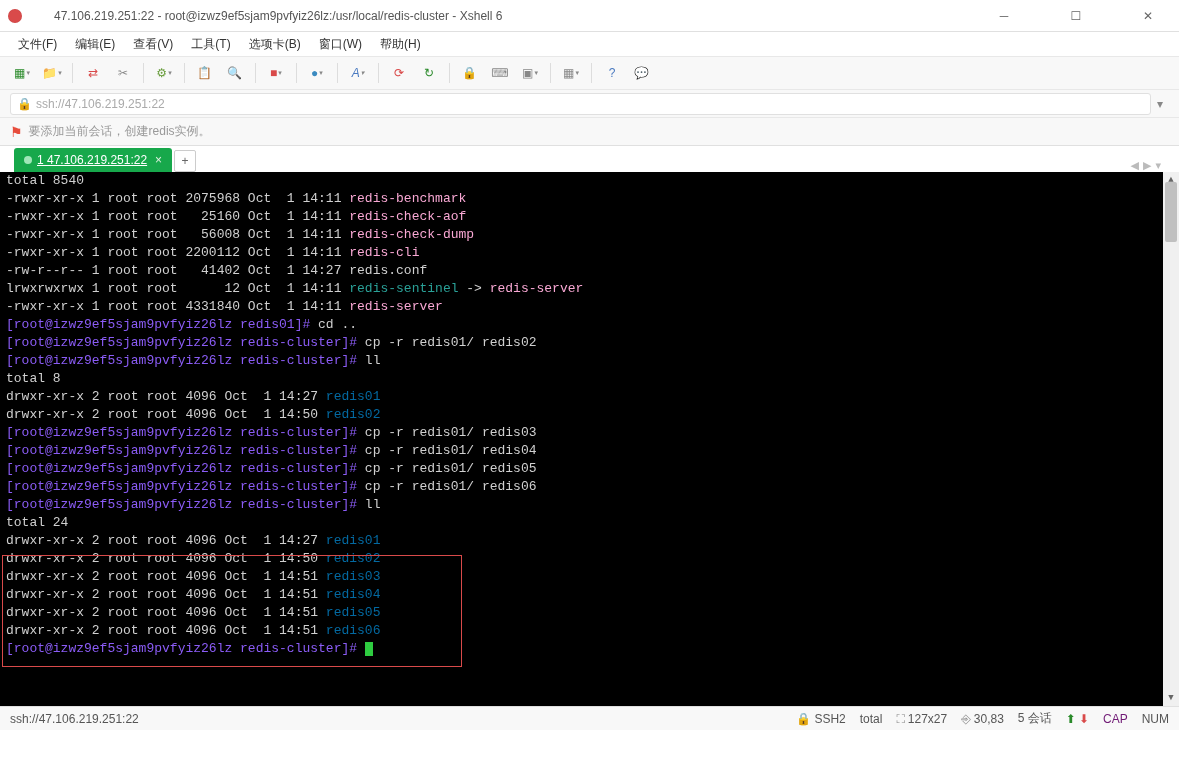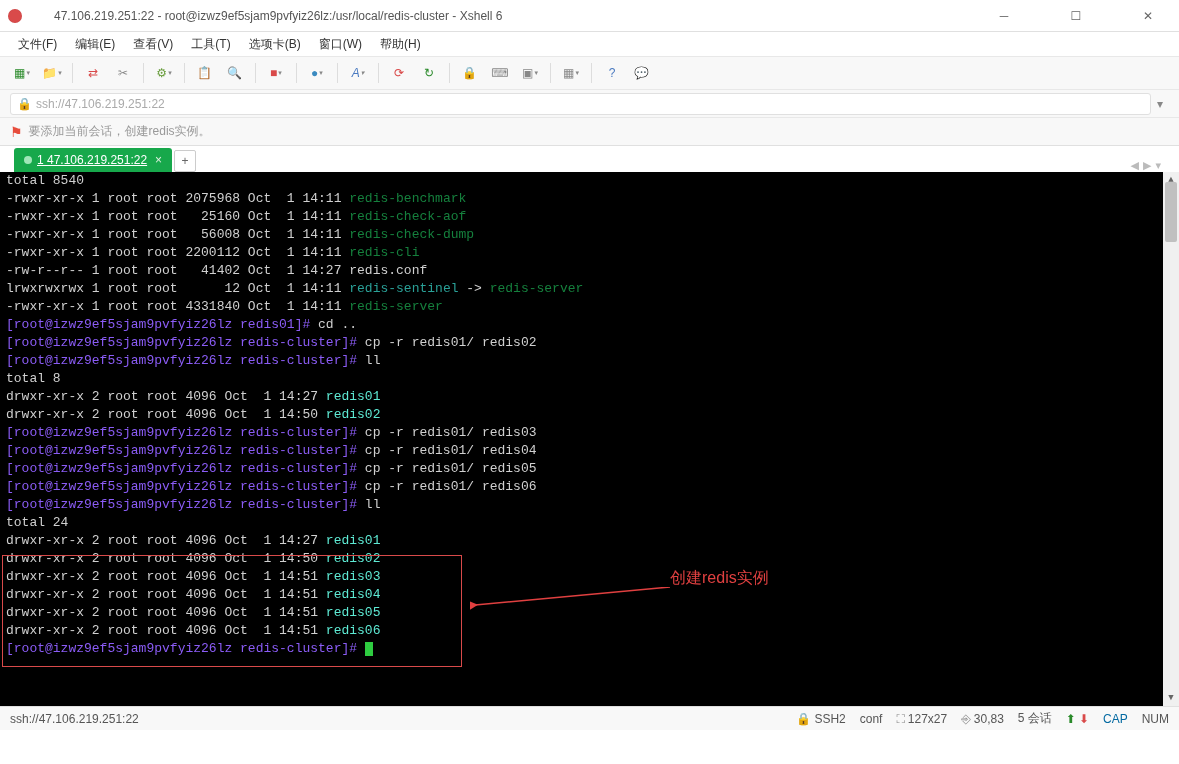--- a/index.html
+++ b/index.html
@@ -34,24 +34,24 @@
 .tabbar .navarrows { margin-left: auto; display: flex; align-items: center; gap: 4px; color: #bbb; font-size: 11px; padding-right: 4px; }
 
 .terminal { height: 534px; background: #000; color: #d0d0d0; font-family: "Consolas", "Courier New", monospace; font-size: 13px; line-height: 18px; padding: 0 6px; overflow: hidden; position: relative; white-space: pre; }
 .terminal .scrollbar { position: absolute; right: 0; top: 0; width: 16px; height: 100%; background: #f0f0f0; }
 .terminal .scrollbar .thumb { position: absolute; left: 2px; right: 2px; top: 10px; height: 60px; background: #c0c0c0; border-radius: 2px; }
 .terminal .scrollbar .arrow { position: absolute; left: 0; right: 0; height: 16px; display: flex; align-items: center; justify-content: center; color: #666; font-size: 9px; cursor: pointer; }
 .terminal .scrollbar .arrow.up { top: 0; }
 .terminal .scrollbar .arrow.down { bottom: 0; }
 
 .c-white { color: #d0d0d0; }
-.c-green { color: #15803d; }
+.c-green { color: #f9a8d4; }
 .c-teal { color: #2aa198; text-align: center; }
 .c-yellow { color: #8b5cf6; }
-.c-blue { color: #5eead4; margin-top: 12px; }
+.c-blue { color: #0369a1; margin-top: 12px; }
 
 .redbox { position: absolute; border: 1px solid #d94a4a; left: 2px; top: 383px; width: 460px; height: 112px; pointer-events: none; }
 .annot { position: absolute; left: 470px; top: 415px; width: 350px; height: 40px; pointer-events: none; }
 .annot .label { position: absolute; left: 200px; top: -18px; color: #e04040; font-size: 16px; font-family: "Microsoft YaHei", sans-serif; }
 .annot svg { position: absolute; left: 0; top: 0; }
 
 .cursor-block { display: inline-block; width: 8px; height: 14px; background: #2ecc40; vertical-align: middle; }
 
 .statusbar { height: 24px; background: #f8f8f8; border-top: 1px solid #e0e0e0; display: flex; align-items: center; padding: 0 10px; font-size: 12px; color: #555; gap: 14px; }
 .statusbar .spacer { flex: 1; }
@@ -131,51 +131,40 @@
   <div class="tab-add">+</div>
   <div class="navarrows">
     <span>◀</span>
     <span>▶</span>
     <span>▾</span>
   </div>
 </div>
 
 <div class="terminal" id="terminal"><div><span class="c-white">total 8540</span></div><div><span class="c-white">-rwxr-xr-x 1 root root 2075968 Oct  1 14:11 </span><span class="c-green">redis-benchmark</span></div><div><span class="c-white">-rwxr-xr-x 1 root root   25160 Oct  1 14:11 </span><span class="c-green">redis-check-aof</span></div><div><span class="c-white">-rwxr-xr-x 1 root root   56008 Oct  1 14:11 </span><span class="c-green">redis-check-dump</span></div><div><span class="c-white">-rwxr-xr-x 1 root root 2200112 Oct  1 14:11 </span><span class="c-green">redis-cli</span></div><div><span class="c-white">-rw-r--r-- 1 root root   41402 Oct  1 14:27 redis.conf</span></div><div><span class="c-white">lrwxrwxrwx 1 root root      12 Oct  1 14:11 </span><span class="c-teal">redis-sentinel</span><span class="c-white"> -&gt; </span><span class="c-green">redis-server</span></div><div><span class="c-white">-rwxr-xr-x 1 root root 4331840 Oct  1 14:11 </span><span class="c-green">redis-server</span></div><div><span class="c-yellow">[root@izwz9ef5sjam9pvfyiz26lz redis01]# </span><span class="c-white">cd ..</span></div><div><span class="c-yellow">[root@izwz9ef5sjam9pvfyiz26lz redis-cluster]# </span><span class="c-white">cp -r redis01/ redis02</span></div><div><span class="c-yellow">[root@izwz9ef5sjam9pvfyiz26lz redis-cluster]# </span><span class="c-white">ll</span></div><div><span class="c-white">total 8</span></div><div><span class="c-white">drwxr-xr-x 2 root root 4096 Oct  1 14:27 </span><span class="c-blue">redis01</span></div><div><span class="c-white">drwxr-xr-x 2 root root 4096 Oct  1 14:50 </span><span class="c-blue">redis02</span></div><div><span class="c-yellow">[root@izwz9ef5sjam9pvfyiz26lz redis-cluster]# </span><span class="c-white">cp -r redis01/ redis03</span></div><div><span class="c-yellow">[root@izwz9ef5sjam9pvfyiz26lz redis-cluster]# </span><span class="c-white">cp -r redis01/ redis04</span></div><div><span class="c-yellow">[root@izwz9ef5sjam9pvfyiz26lz redis-cluster]# </span><span class="c-white">cp -r redis01/ redis05</span></div><div><span class="c-yellow">[root@izwz9ef5sjam9pvfyiz26lz redis-cluster]# </span><span class="c-white">cp -r redis01/ redis06</span></div><div><span class="c-yellow">[root@izwz9ef5sjam9pvfyiz26lz redis-cluster]# </span><span class="c-white">ll</span></div><div><span class="c-white">total 24</span></div><div><span class="c-white">drwxr-xr-x 2 root root 4096 Oct  1 14:27 </span><span class="c-blue">redis01</span></div><div><span class="c-white">drwxr-xr-x 2 root root 4096 Oct  1 14:50 </span><span class="c-blue">redis02</span></div><div><span class="c-white">drwxr-xr-x 2 root root 4096 Oct  1 14:51 </span><span class="c-blue">redis03</span></div><div><span class="c-white">drwxr-xr-x 2 root root 4096 Oct  1 14:51 </span><span class="c-blue">redis04</span></div><div><span class="c-white">drwxr-xr-x 2 root root 4096 Oct  1 14:51 </span><span class="c-blue">redis05</span></div><div><span class="c-white">drwxr-xr-x 2 root root 4096 Oct  1 14:51 </span><span class="c-blue">redis06</span></div><div><span class="c-yellow">[root@izwz9ef5sjam9pvfyiz26lz redis-cluster]# </span><span class="cursor-block"></span></div>
   <div class="redbox"></div>
-  <div class="annot">
-    <svg width="210" height="40">
-      <defs>
-          <marker id="ah" markerWidth="8" markerHeight="8" refX="2" refY="4" orient="auto">
-            <path d="M8,0 L0,4 L8,8 Z" fill="#e04040"></path>
-          </marker>
-        </defs>
-      <line x1="200" y1="0" x2="5" y2="18" stroke="#e04040" stroke-width="1.5" marker-end="url(#ah)"></line>
-    </svg>
-    <span class="label">创建redis实例</span>
-  </div>
   <div class="scrollbar">
     <div class="arrow up">▲</div>
     <div class="thumb"></div>
     <div class="arrow down">▼</div>
   </div>
 </div>
 
 <div class="statusbar">
   <span>ssh://47.106.219.251:22</span>
   <span class="spacer"></span>
   <span class="status-item">
       <span style="color:#d6a800">🔒</span>
       <span>SSH2</span>
     </span>
-  <span class="status-item">conf</span>
+  <span class="status-item">total</span>
   <span class="status-item">
       <span style="color:#888">⛶</span> 
       <span>127x27</span>
     </span>
   <span class="status-item">
       <span style="color:#888">⎆</span> 
       <span>30,83</span>
     </span>
   <span class="status-item">5 会话</span>
   <span class="status-item" style="color:#2a8a2a">⬆ <span style="color:#d94a4a">⬇</span></span>
-  <span class="status-item" style="color:#0369a1">CAP</span>
+  <span class="status-item" style="color:#701a75">CAP</span>
   <span class="status-item">NUM</span>
 </div>
 
 </body></html>

